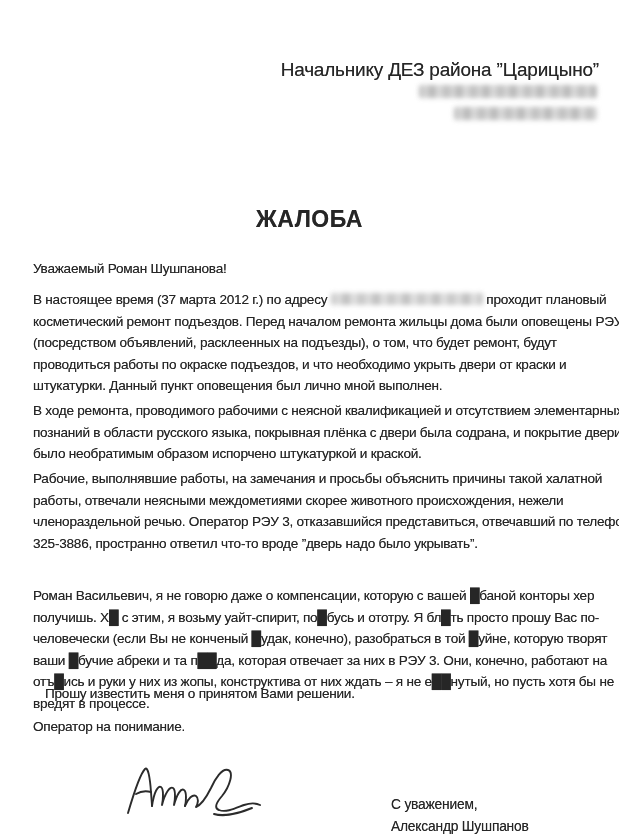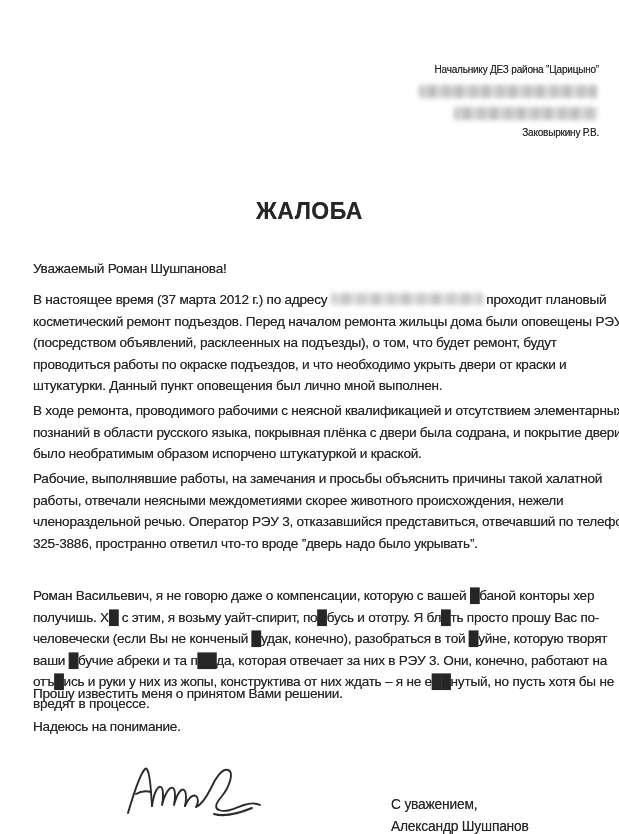--- a/index.html
+++ b/index.html
@@ -14,39 +14,39 @@
   }
   .scan-text {
     color: #262626;
     text-shadow: 0 0 0.6px rgba(45,45,45,0.65);
     filter: blur(0.2px);
   }
   .recipient-block {
     position: absolute;
     top: 17px; right: 20px;
     text-align: right;
-    font-size: 10px;
+    font-size: 19px;
     line-height: 21px;
     letter-spacing: -0.2px;
     white-space: pre;
   }
   .redacted {
     position: absolute;
     height: 13px;
     border-radius: 2px;
     background: repeating-linear-gradient(90deg,
       #a9a9a9 0px, #cfcfcf 7px, #9e9e9e 13px, #d8d8d8 20px, #ababab 27px);
     filter: blur(2.6px);
     opacity: 0.8;
   }
   .redacted-1 { top: 85px; right: 22px; width: 178px; }
   .redacted-2 { top: 107px; right: 22px; width: 143px; }
   .letter-title {
     position: absolute;
-    top: 198px; left: 0; width: 100%;
+    top: 206px; left: 0; width: 100%;
     text-align: center;
     font-size: 23px;
     font-weight: 700;
     letter-spacing: 0.5px;
   }
   .salutation {
     position: absolute;
     top: 261px; left: 33px;
     font-size: 13.6px;
     white-space: pre;
@@ -57,21 +57,21 @@
     left: 33px;
     font-size: 13.6px;
     line-height: 21.6px;
     letter-spacing: -0.25px;
     white-space: pre;
   }
   .para-1 { top: 289px; }
   .para-2 { top: 400px; }
   .para-3 { top: 468px; }
   .para-4 { top: 585px; }
-  .para-5 { top: 683px; }
+  .para-5 { top: 683px; margin-left: 12px; }
   .para-6 { top: 716px; }
   .inline-redacted {
     display: inline-block;
     width: 152px; height: 12px;
     vertical-align: -1px;
     border-radius: 2px;
     background: repeating-linear-gradient(90deg,
       #b3b3b3 0px, #d8d8d8 8px, #a6a6a6 15px, #dedede 23px, #b0b0b0 30px);
     filter: blur(2.4px);
     opacity: 0.78;
@@ -88,21 +88,20 @@
     position: absolute;
     top: 758px; left: 118px;
     width: 155px; height: 70px;
   }
 </style>
 </head>
 <body>
 
 <div class="recipient-block scan-text">
   <div>Начальнику ДЕЗ района ”Царицыно”</div>
-  <div>Заковыркину Р.В.</div>
 </div>
 
 <div class="redacted redacted-1"></div>
 <div class="redacted redacted-2"></div>
 
 <div class="letter-title scan-text">ЖАЛОБА</div>
 
 <div class="salutation scan-text">Уважаемый Роман Шушпанова!</div>
 
 <div class="para para-1 scan-text"><span>В настоящее время (37 марта 2012 г.) по адресу </span><span class="inline-redacted"></span><span> проходит плановый
@@ -122,21 +121,21 @@
 
 <div class="para para-4 scan-text">Роман Васильевич, я не говорю даже о компенсации, которую с вашей █баной конторы хер
 получишь. Х█ с этим, я возьму уайт-спирит, по█бусь и ототру. Я бл█ть просто прошу Вас по-
 человечески (если Вы не конченый █удак, конечно), разобраться в той █уйне, которую творят
 ваши █бучие абреки и та п██да, которая отвечает за них в РЭУ 3. Они, конечно, работают на
 отъ█ись и руки у них из жопы, конструктива от них ждать – я не е██нутый, но пусть хотя бы не
 вредят в процессе.</div>
 
 <div class="para para-5 scan-text">Прошу известить меня о принятом Вами решении.</div>
 
-<div class="para para-6 scan-text">Надеюсь на понимание.</div>
+<div class="para para-6 scan-text">Оператор на понимание.</div>
 
 <svg class="signature" viewBox="0 0 155 70" xmlns="http://www.w3.org/2000/svg">
   <g fill="none" stroke="#2b2b2b" stroke-width="1.9" stroke-linecap="round" stroke-linejoin="round">
     <path d="M10,55 C15,38 22,16 27,11 C30,8 32,20 33,34 C33.5,41 34,46 34,48"></path>
     <path d="M18,36 C23,33 29,33 33,34"></path>
     <path d="M34,48 C36,34 40,27 43,29 C46,31 45,42 44,47 C47,35 52,28 55,30 C58,32 57,42 56,47 C59,36 63,30 66,32 C69,34 68,44 67,48"></path>
     <path d="M67,48 C70,40 75,36 78,38 C81,40 80,46 78,49 C83,47 88,40 93,30 C97,21 104,10 110,12 C116,14 112,28 104,38 C98,45 96,50 101,52 C108,55 118,50 126,47 C132,45 138,45 142,47"></path>
     <path d="M96,56 C106,59 122,55 134,50"></path>
   </g>
 </svg>

